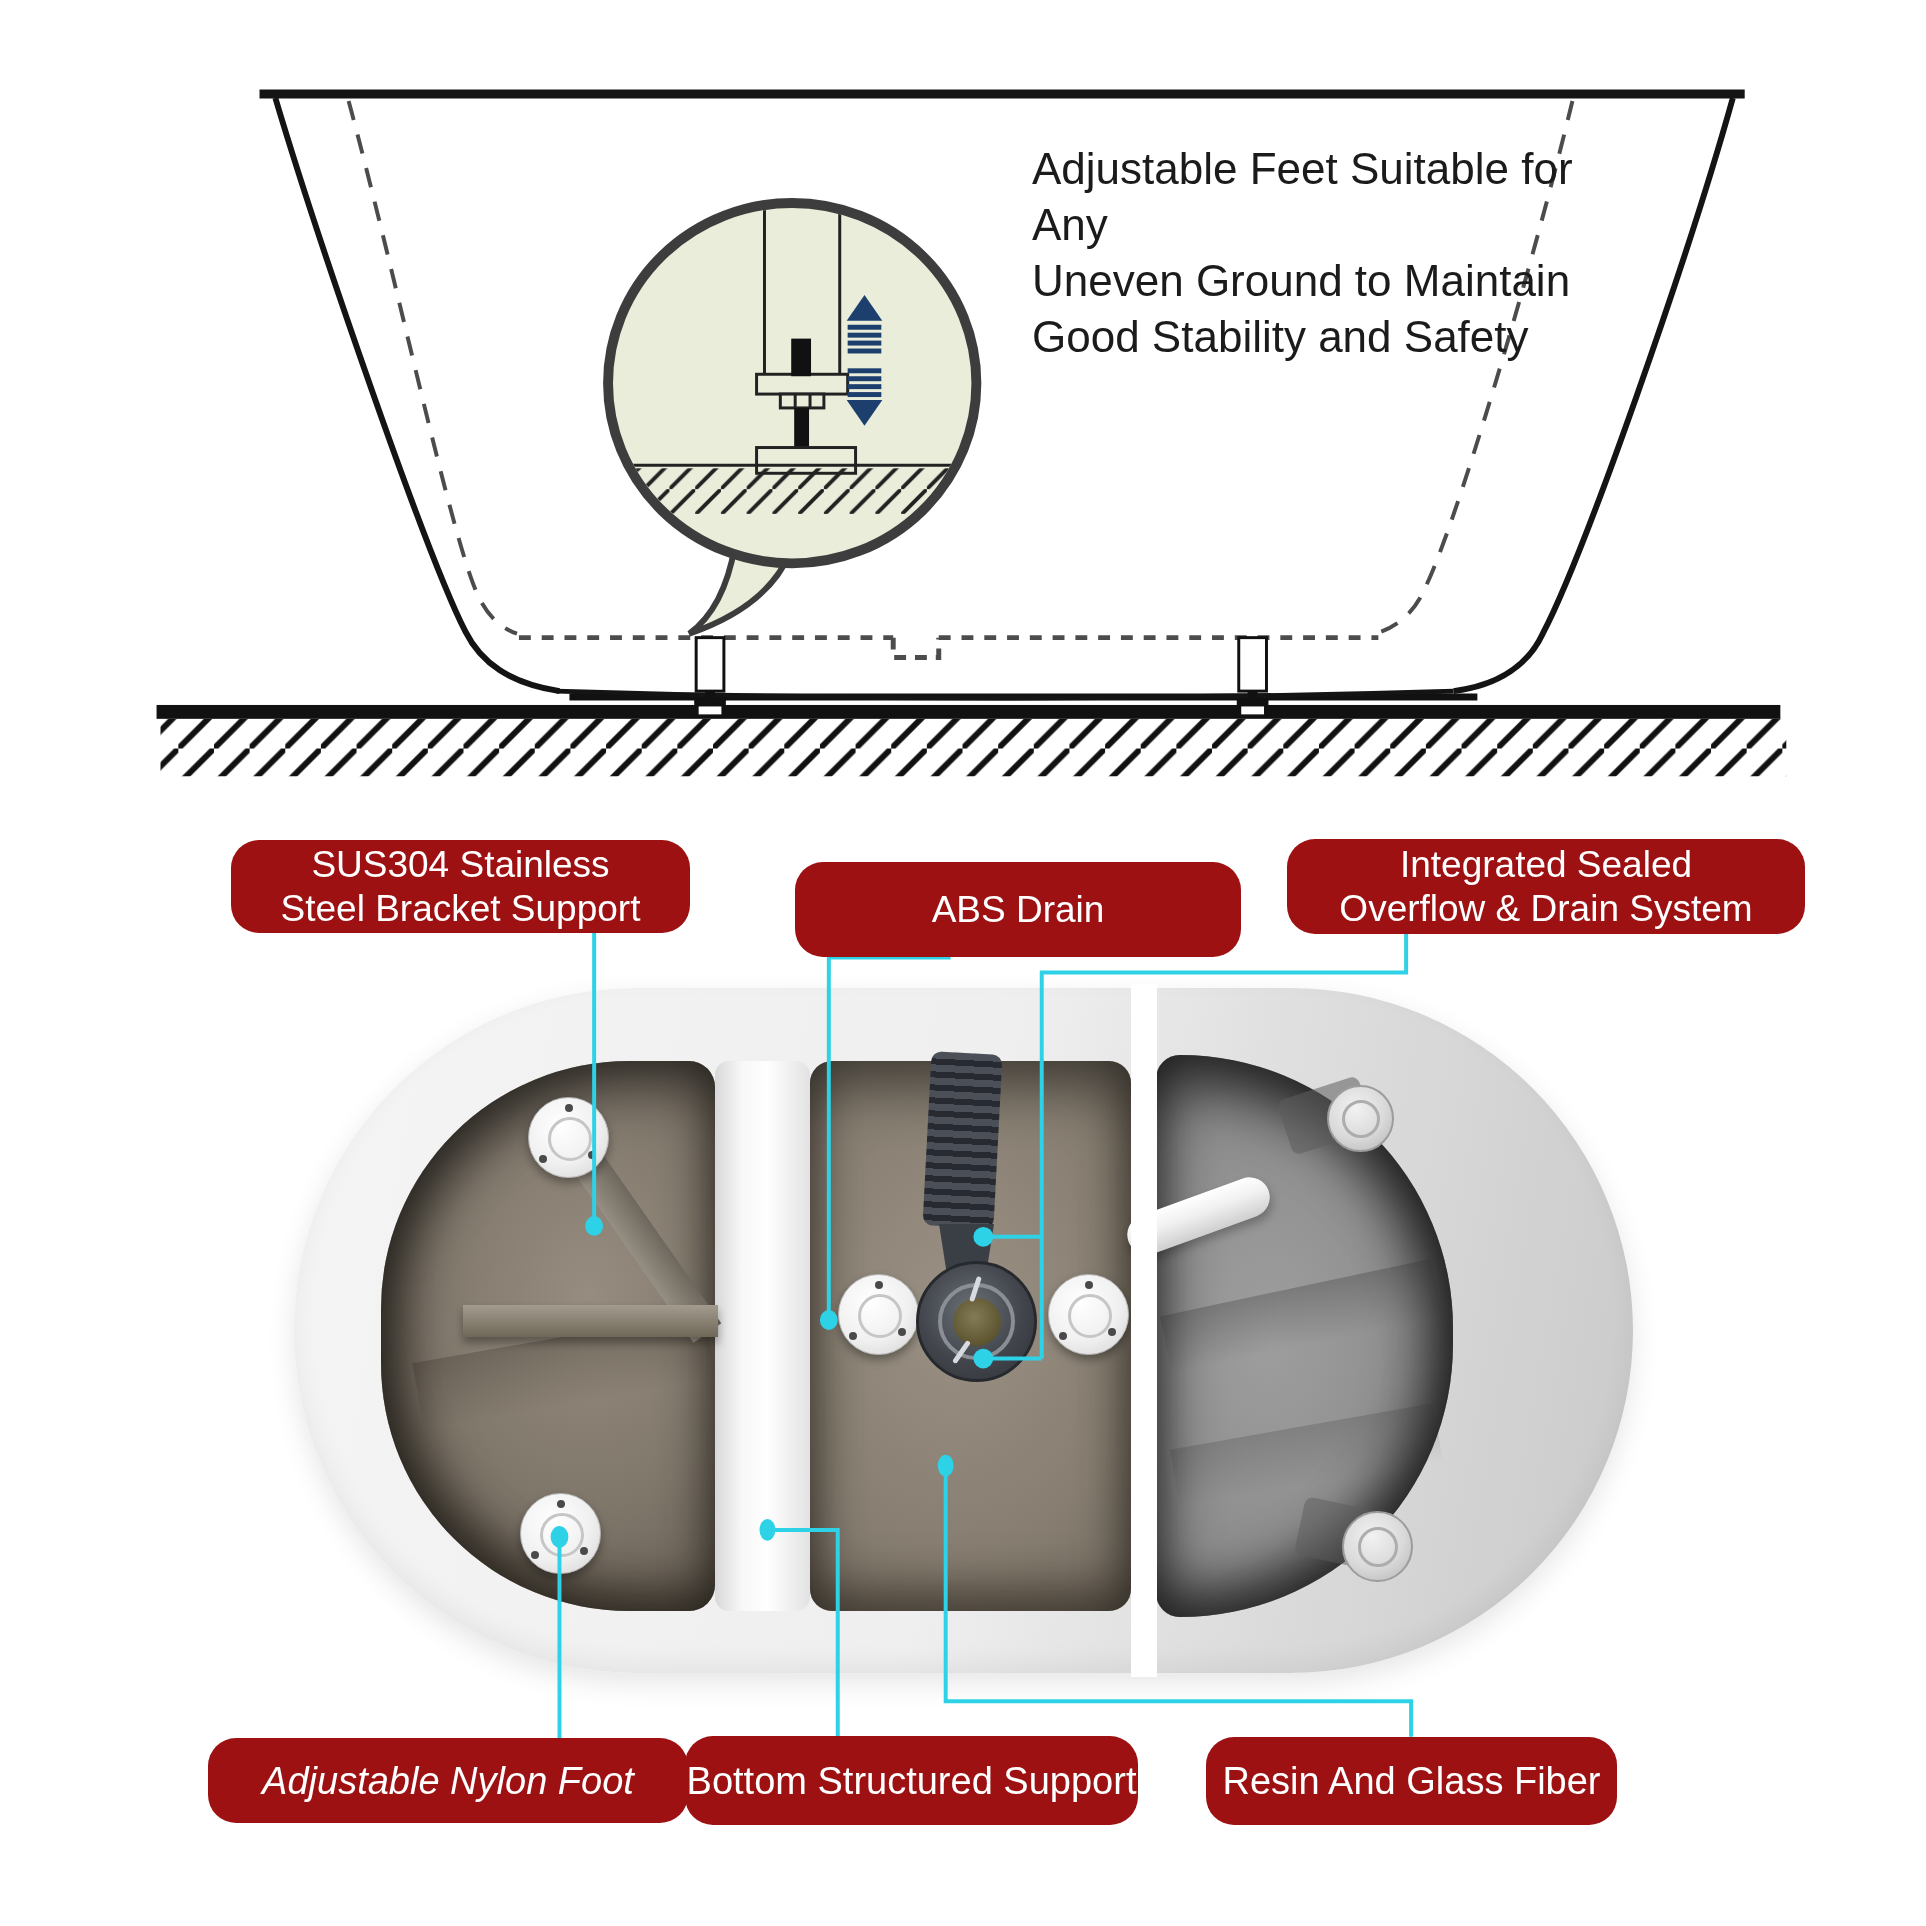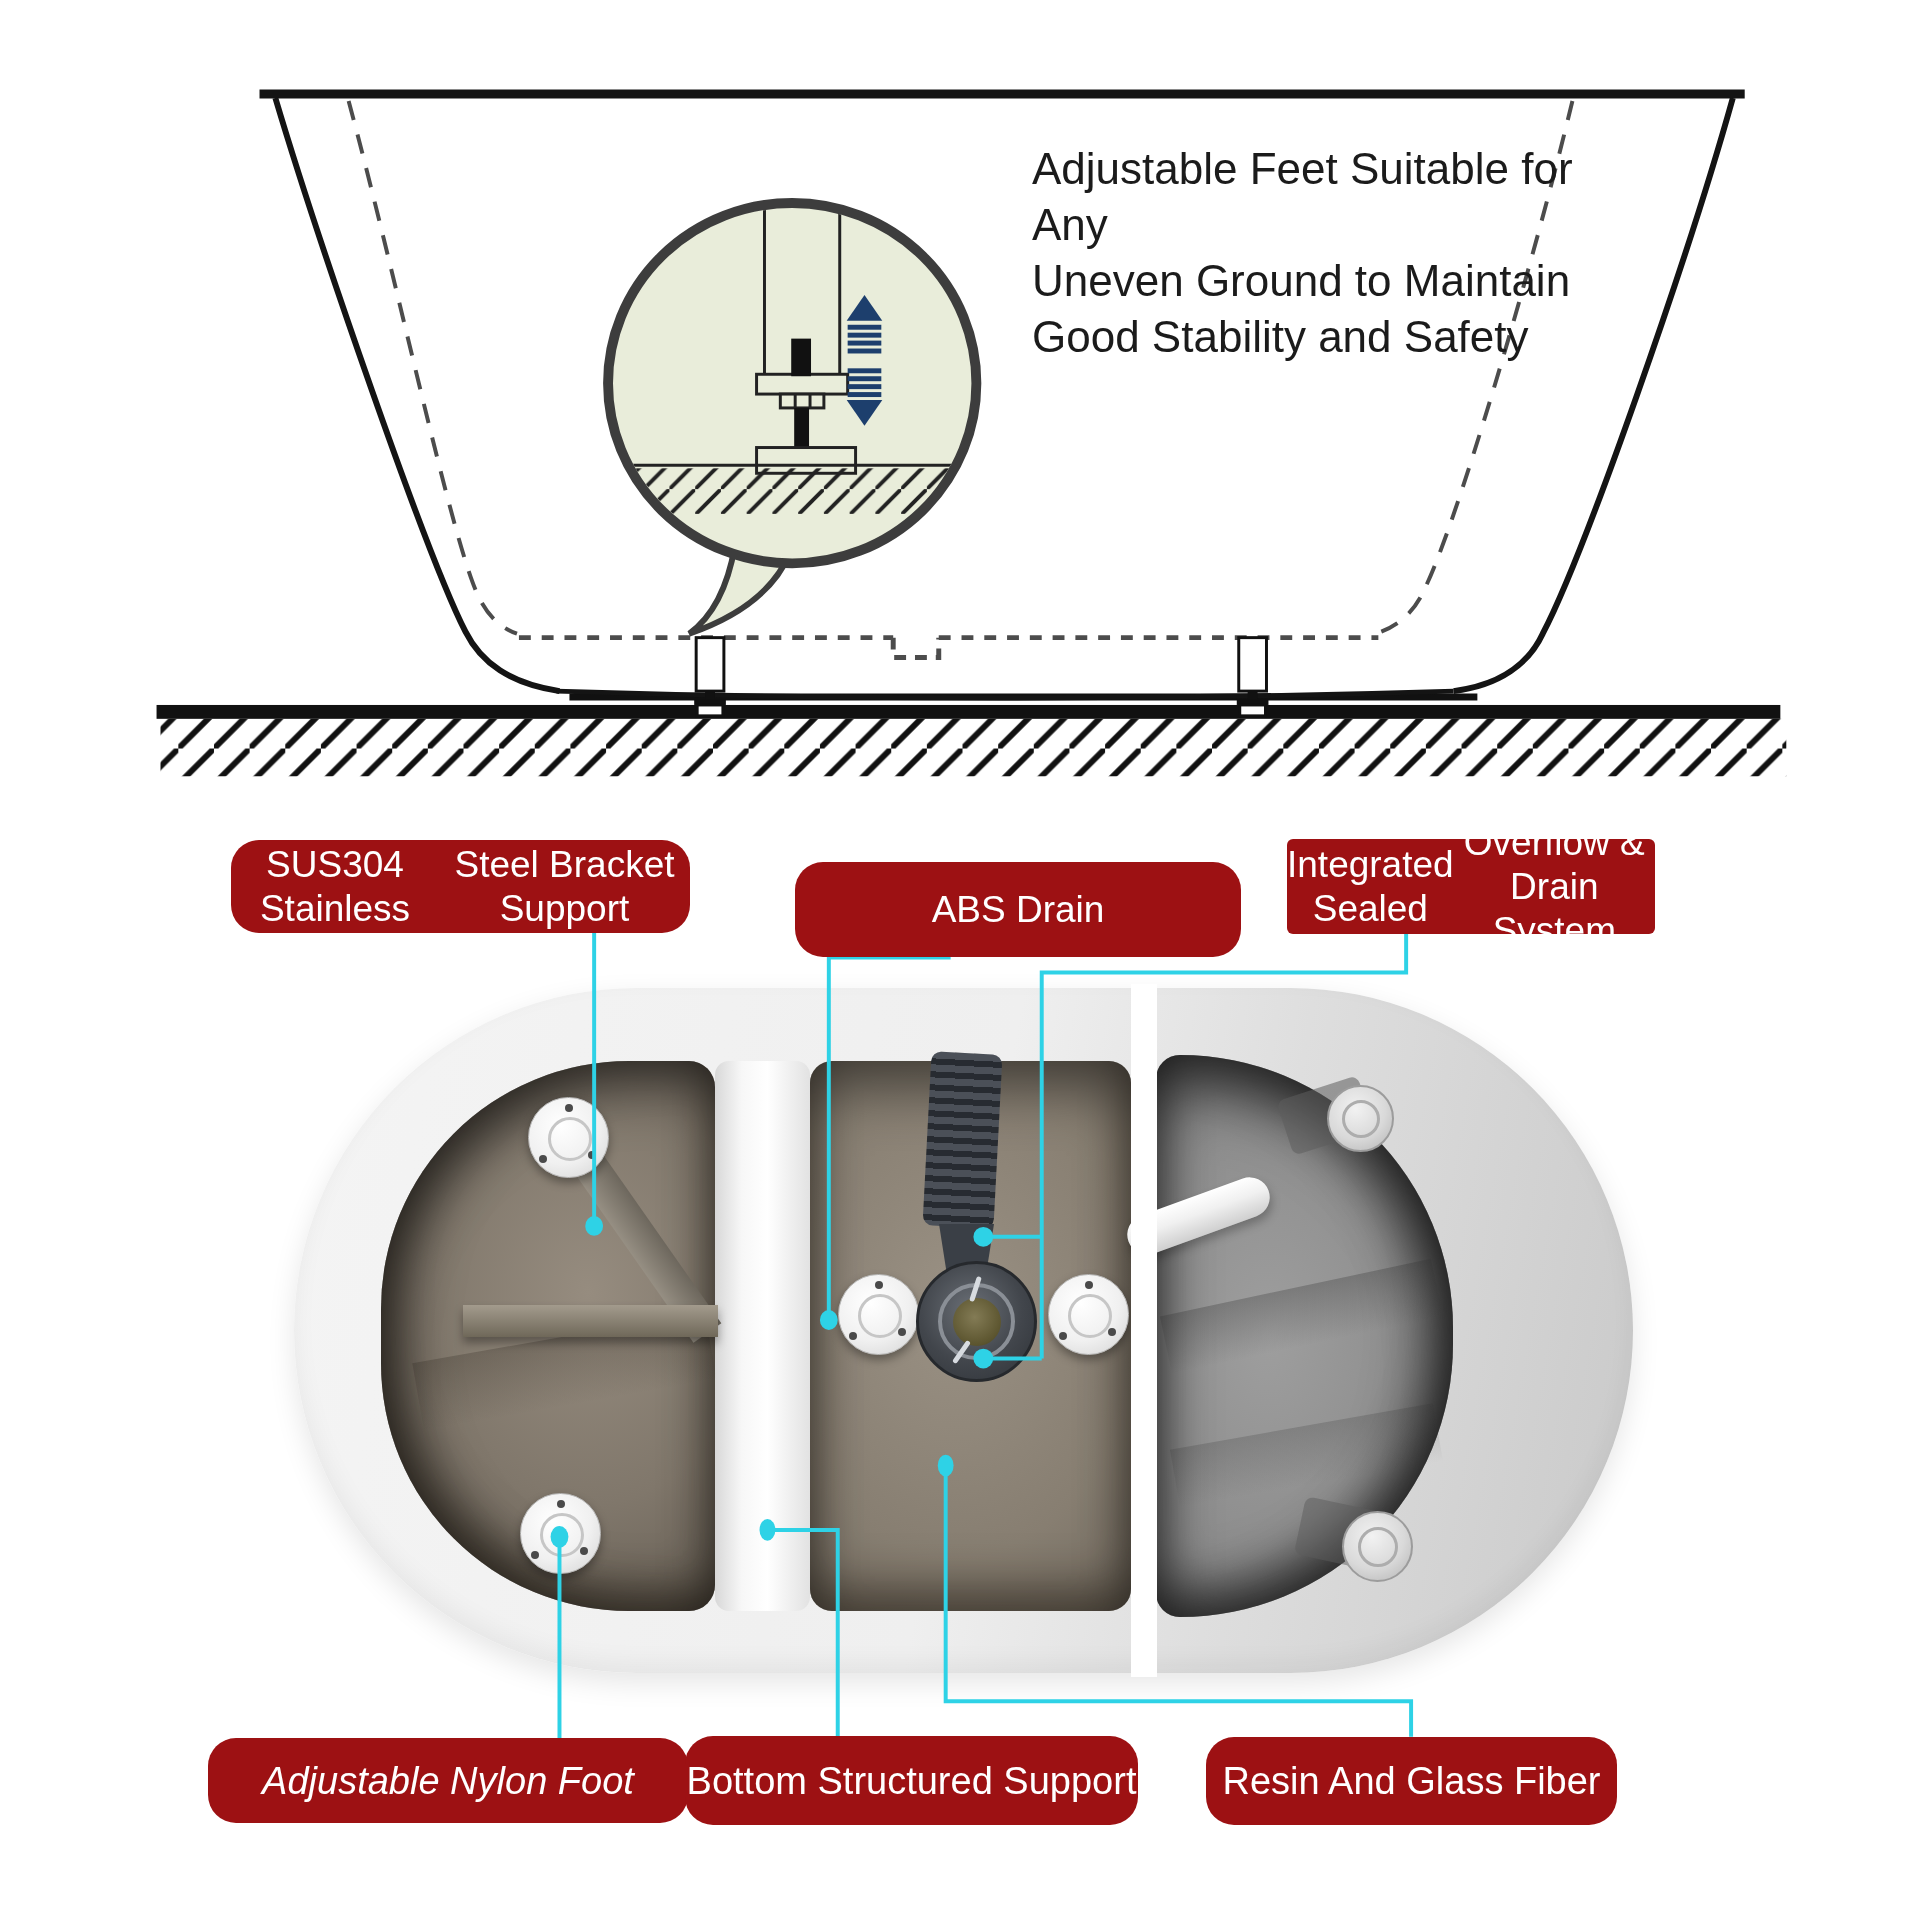--- a/index.html
+++ b/index.html
@@ -136,27 +136,27 @@
   .rt-foot-bot .ring{left:14px;top:14px;width:34px;height:34px;}
 
   
   .connector-svg{position:absolute;left:0;top:0;z-index:40;pointer-events:none;}
 
   
   .callout{
     position:absolute;z-index:50;border-radius:28px;
     background:var(--label-background,#9d1113);
     color:var(--label-text,#ffffff);
-    display:flex;flex-direction:row;justify-content:center;align-items:center;
+    display:flex;flex-direction:column;justify-content:center;align-items:center;
     text-align:center;font-size:37px;line-height:44px;
   }
   .callout-single{font-size:38px;line-height:40px;}
   .co-sus{left:231px;top:840px;width:459px;height:93px;}
   .co-abs{left:795px;top:839px;width:446px;height:95px;margin-top:23px;}
-  .co-ovf{left:1287px;top:839px;width:368px;height:95px;border-radius:6px;}
+  .co-ovf{left:1287px;top:839px;width:518px;height:95px;}
   .co-nyl{left:208px;top:1738px;width:480px;height:85px;font-style:italic;}
   .co-bot{left:685px;top:1736px;width:453px;height:89px;}
   .co-res{left:1206px;top:1737px;width:411px;height:88px;}
 </style>
 </head>
 <body>
 
 <div class="stage">
 
   <svg class="top-svg" width="1927" height="802" viewBox="0 0 1946 810">

